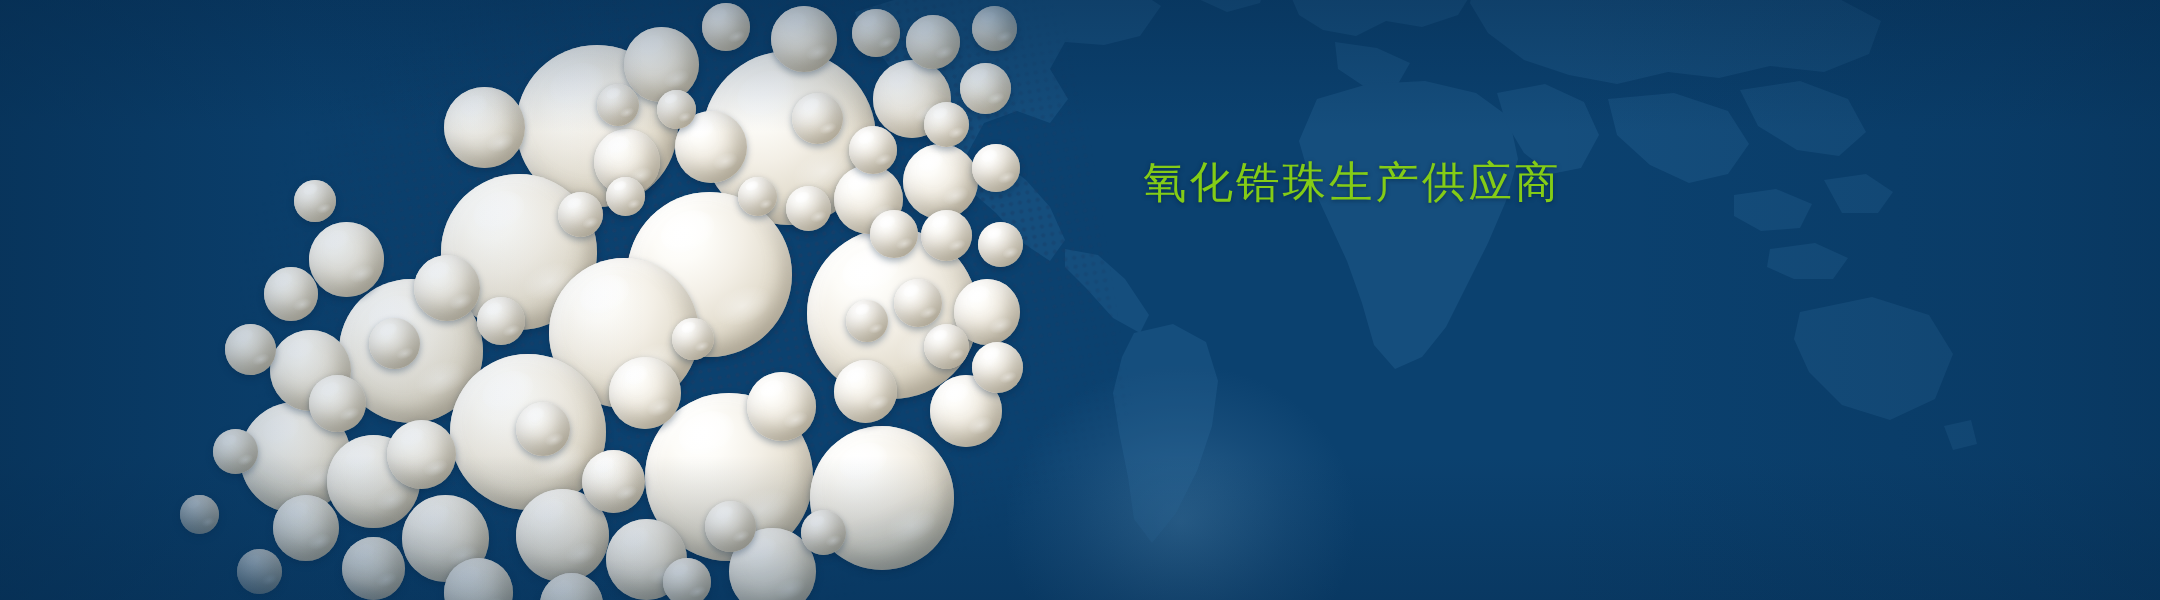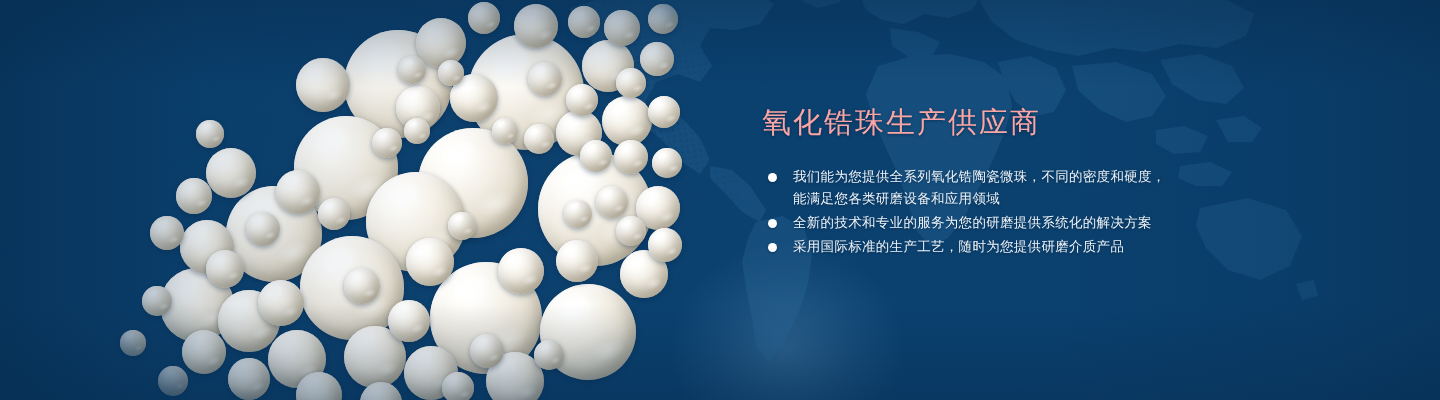--- a/index.html
+++ b/index.html
@@ -85,21 +85,21 @@
     content:"";position:absolute;
     left:52%;top:58%;width:36%;height:22%;
     border-radius:50%;
     background:radial-gradient(ellipse at 50% 50%, rgba(255,255,255,.42) 0%, rgba(255,255,255,0) 72%);
     transform:rotate(-20deg);
   }
 
   
   .copy{position:absolute;left:762px;top:104px;width:560px;}
   .headline{
-    color:#fca5a5;
+    color:#84cc16;
     font-size:29px;
     font-weight:400;
     letter-spacing:2px;
     line-height:1.25;
     margin:0 0 26px 0;
     text-shadow:0 1px 3px rgba(3,28,54,.55);
     white-space:nowrap;
   }
   .bullets{list-style:none;margin:0;padding:0;}
   .bullet{
@@ -241,30 +241,15 @@
     <div class="bead" style="left:534px;top:340px;width:30px;height:30px;"></div>
     <div class="bead" style="left:120px;top:330px;width:26px;height:26px;"></div>
     <div class="bead" style="left:158px;top:366px;width:30px;height:30px;"></div>
   </div>
 
   <div class="bg-vign"></div>
 
   <div class="copy">
     <h1 class="headline">氧化锆珠生产供应商</h1>
 
-    <ul class="bullets">
-      <li class="bullet">
-        <span class="dot"></span>
-        <span class="line">我们能为您提供全系列氧化锆陶瓷微珠，不同的密度和硬度，</span>
-        <span class="line">能满足您各类研磨设备和应用领域</span>
-      </li>
-      <li class="bullet">
-        <span class="dot"></span>
-        <span class="line">全新的技术和专业的服务为您的研磨提供系统化的解决方案</span>
-      </li>
-      <li class="bullet">
-        <span class="dot"></span>
-        <span class="line">采用国际标准的生产工艺，随时为您提供研磨介质产品</span>
-      </li>
-    </ul>
   </div>
 
 </div>
 
 </body></html>

